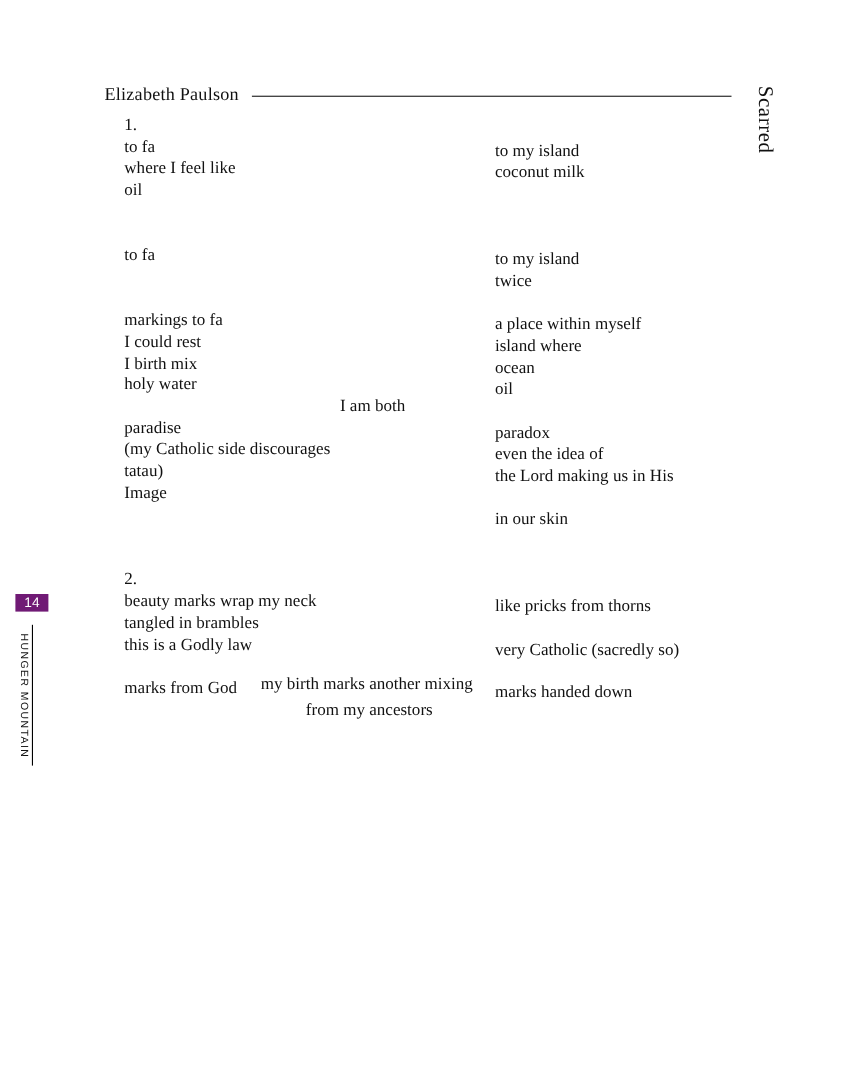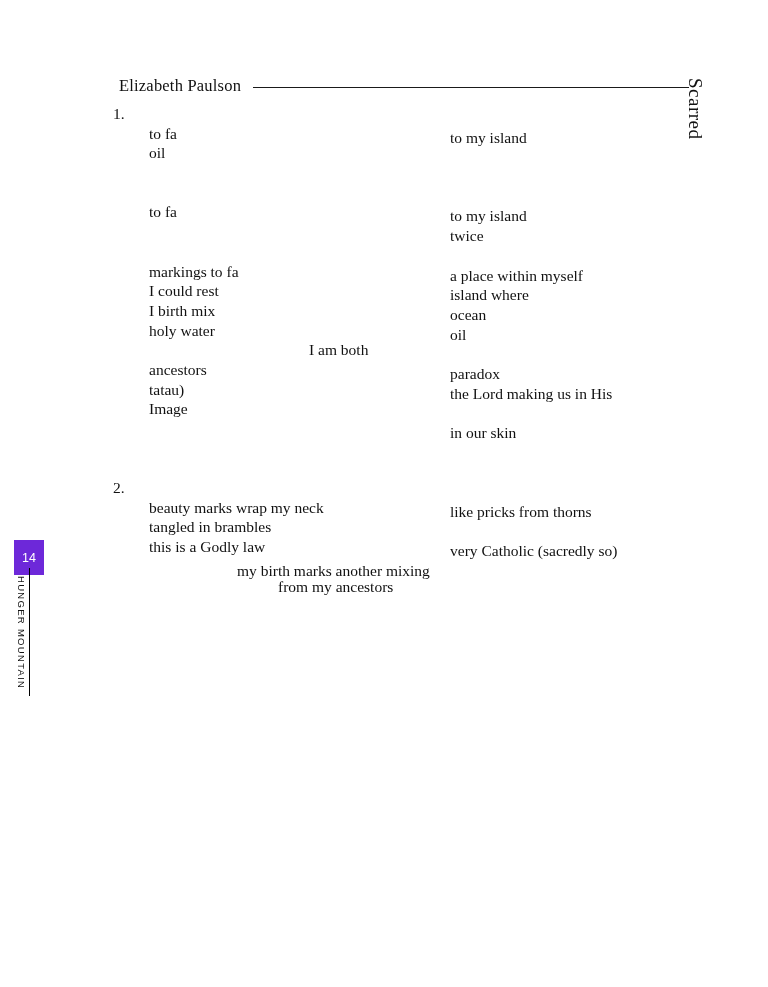--- a/index.html
+++ b/index.html
@@ -19,21 +19,21 @@
   
   .page {
     position: absolute;
     inset: 0;
     background: #ffffff;
   }
 
   
   .header {
     position: absolute;
-    left: 119px;
+    left: 95px;
     top: 74px;
     width: 570px;
     height: 24px;
     display: flex;
     align-items: center;
     text-align: right;
   }
   .author {
     font-size: 16.5px;
     letter-spacing: .2px;
@@ -60,22 +60,22 @@
     letter-spacing: 0.5px;
     white-space: nowrap;
   }
 
   
   .folio-block {
     position: absolute;
     left: 14px;
     top: 540px;
     width: 30px;
-    height: 35px;
-    background: #6d28d9;
+    height: 16px;
+    background: #701a75;
     color: #ffffff;
     display: flex;
     align-items: center;
     justify-content: center;
     font-family: "Liberation Sans", sans-serif;
     font-size: 12.5px;
   }
   .folio-rule {
     position: absolute;
     left: 29px;
@@ -116,36 +116,35 @@
     position: relative;
     height: 19.7px;
     line-height: 19.7px;
     font-size: 15.5px;
     white-space: nowrap;
   }
   .col-a {
     position: absolute;
     left: 0;
     top: 0;
-    margin-left: 36px;
   }
   .col-b {
     position: absolute;
     left: 337px;
     top: 4px;
   }
   .centered {
     position: absolute;
     left: 196px;
     top: 0;
   }
   .indent-mid {
     position: absolute;
     left: 124px;
-    top: 4px;
+    top: 16px;
     text-align: right;
   }
   .indent-mid2 {
     position: absolute;
     left: 165px;
     top: 0;
   }
   .gap-blank { height: 19.7px; }
 </style>
 </head>
@@ -167,20 +166,24 @@
   <div class="poem">
 
     <div class="section-num">1.</div>
 
     <div class="stanza">
       <div class="line">
         <span class="col-a">to fa</span>
         <span class="col-b">to my island</span>
       </div>
       <div class="line">
+        <span class="col-a">where I feel like</span>
+        <span class="col-b">coconut milk</span>
+      </div>
+      <div class="line">
         <span class="col-a">oil</span>
         <span class="col-b"></span>
       </div>
     </div>
 
     <div class="gap-blank"></div>
     <div class="gap-blank"></div>
 
     <div class="stanza">
       <div class="line">
@@ -212,22 +215,26 @@
         <span class="col-b">oil</span>
       </div>
     </div>
 
     <div class="line">
       <span class="centered">I am both</span>
     </div>
 
     <div class="stanza">
       <div class="line">
-        <span class="col-a">ancestors</span>
+        <span class="col-a">paradise</span>
         <span class="col-b">paradox</span>
+      </div>
+      <div class="line">
+        <span class="col-a">(my Catholic side discourages</span>
+        <span class="col-b">even the idea of</span>
       </div>
       <div class="line">
         <span class="col-a">tatau)</span>
         <span class="col-b">the Lord making us in His</span>
       </div>
       <div class="line">
         <span class="col-a">Image</span>
         <span class="col-b"></span>
       </div>
       <div class="line">
@@ -252,19 +259,25 @@
       <div class="line">
         <span class="col-a">this is a Godly law</span>
         <span class="col-b">very Catholic (sacredly so)</span>
       </div>
     </div>
 
     <div class="line">
       <span class="indent-mid">my birth marks another mixing</span>
     </div>
 
+    <div class="stanza">
+      <div class="line">
+        <span class="col-a">marks from God</span>
+        <span class="col-b">marks handed down</span>
+      </div>
+    </div>
 
     <div class="line">
       <span class="indent-mid2">from my ancestors</span>
     </div>
 
   </div>
 </div>
 
 </body></html>

